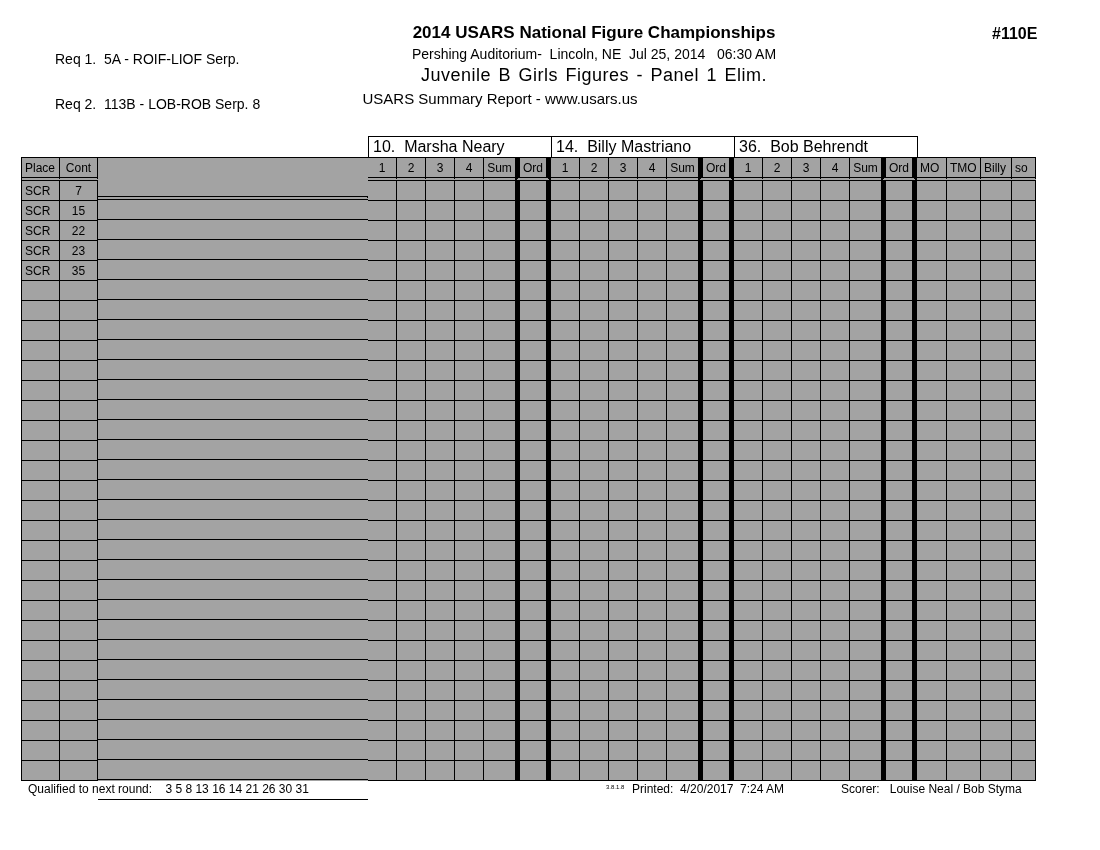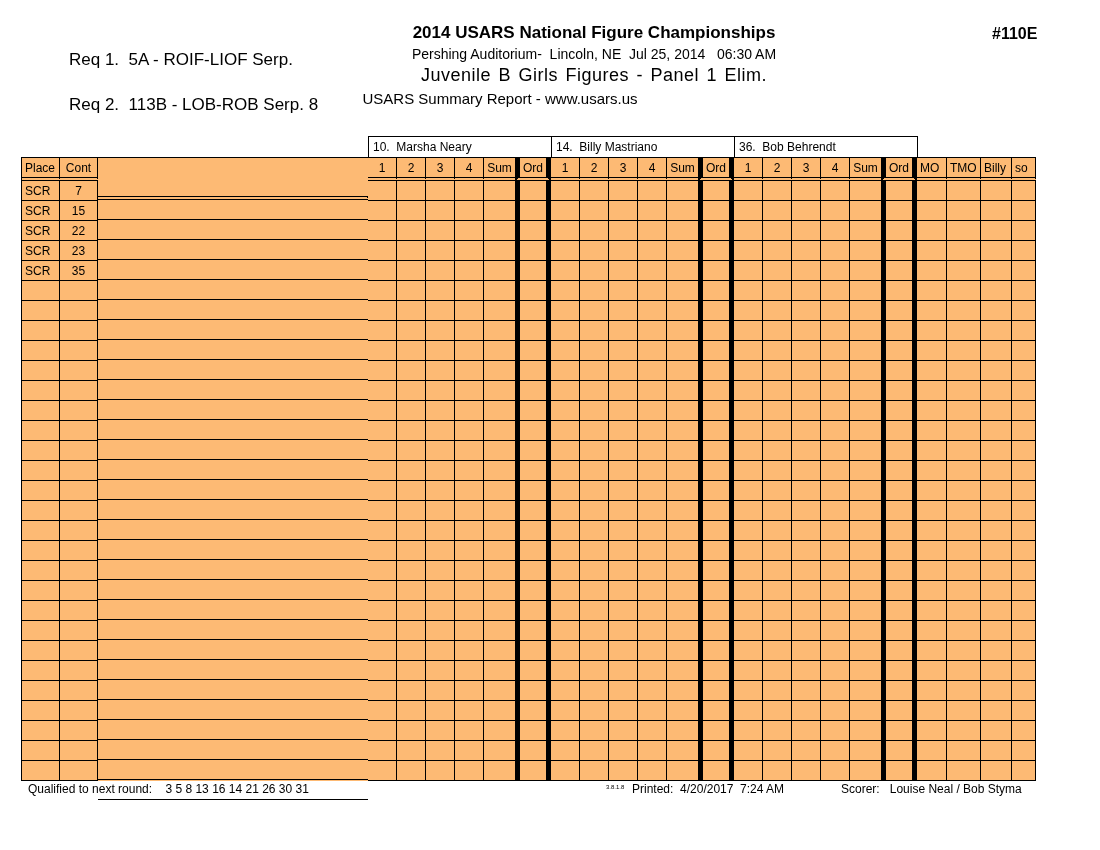--- a/index.html
+++ b/index.html
@@ -2,44 +2,44 @@
 <html><head>
 <meta charset="utf-8">
 <style>
   html,body{margin:0;padding:0;}
   body{
     width:1100px;height:850px;background:#ffffff;color:#000;
     font-family:"Liberation Sans","DejaVu Sans",sans-serif;
     position:relative;overflow:hidden;
   }
   .abs{position:absolute;white-space:pre;margin-left:44px;}
-  .req-block{left:25px;top:22px;font-size:17px;line-height:15px;}
+  .req-block{left:11px;top:22px;font-size:14px;line-height:15px;}
   .title{left:0;top:23px;width:1100px;text-align:center;font-size:17px;font-weight:bold;}
   .venue{left:0;top:46px;width:1100px;text-align:center;font-size:14px;}
   .event-title{left:0;top:65px;width:1100px;text-align:center;font-size:18px;font-weight:normal;word-spacing:2px;letter-spacing:0.5px;}
   .report-line{left:0;top:90px;width:912px;text-align:center;font-size:15px;}
   .event-number{left:948px;top:25px;font-size:16px;font-weight:bold;}
 
   .judge-box{
     position:absolute;top:136px;height:22px;width:184px;
     border:1px solid #000;border-bottom:none;box-sizing:border-box;
-    font-size:12px;line-height:20px;padding-left:4px;white-space:pre;overflow:hidden;
+    font-size:16px;line-height:20px;padding-left:4px;white-space:pre;overflow:hidden;
   }
   .jb1{left:368px;} .jb2{left:551px;} .jb3{left:734px;}
 
   .score-table{
     position:absolute;left:21px;top:157px;display:grid;
     grid-template-columns:38px 38px 270px
       29px 29px 29px 29px 31px 36px
       29px 29px 29px 29px 31px 36px
       29px 29px 29px 29px 31px 36px
       30px 34px 31px 24px;
     grid-template-rows:23px repeat(30,20px);
     border-top:1px solid #000;border-left:1px solid #000;
-    font-size:12px;background:#fdba74;
+    font-size:12px;background:#a3a3a3;
   }
   .cell{
     border-right:1px solid #000;border-bottom:1px solid #000;
     box-sizing:border-box;display:flex;align-items:center;
     overflow:hidden;white-space:nowrap;
   }
   .c-place{padding-left:3px;}
   .c-cont{justify-content:center;}
   .c-name{padding-left:6px;margin-top:38px;}
   .c-score,.c-sum,.c-ord{justify-content:center;}

